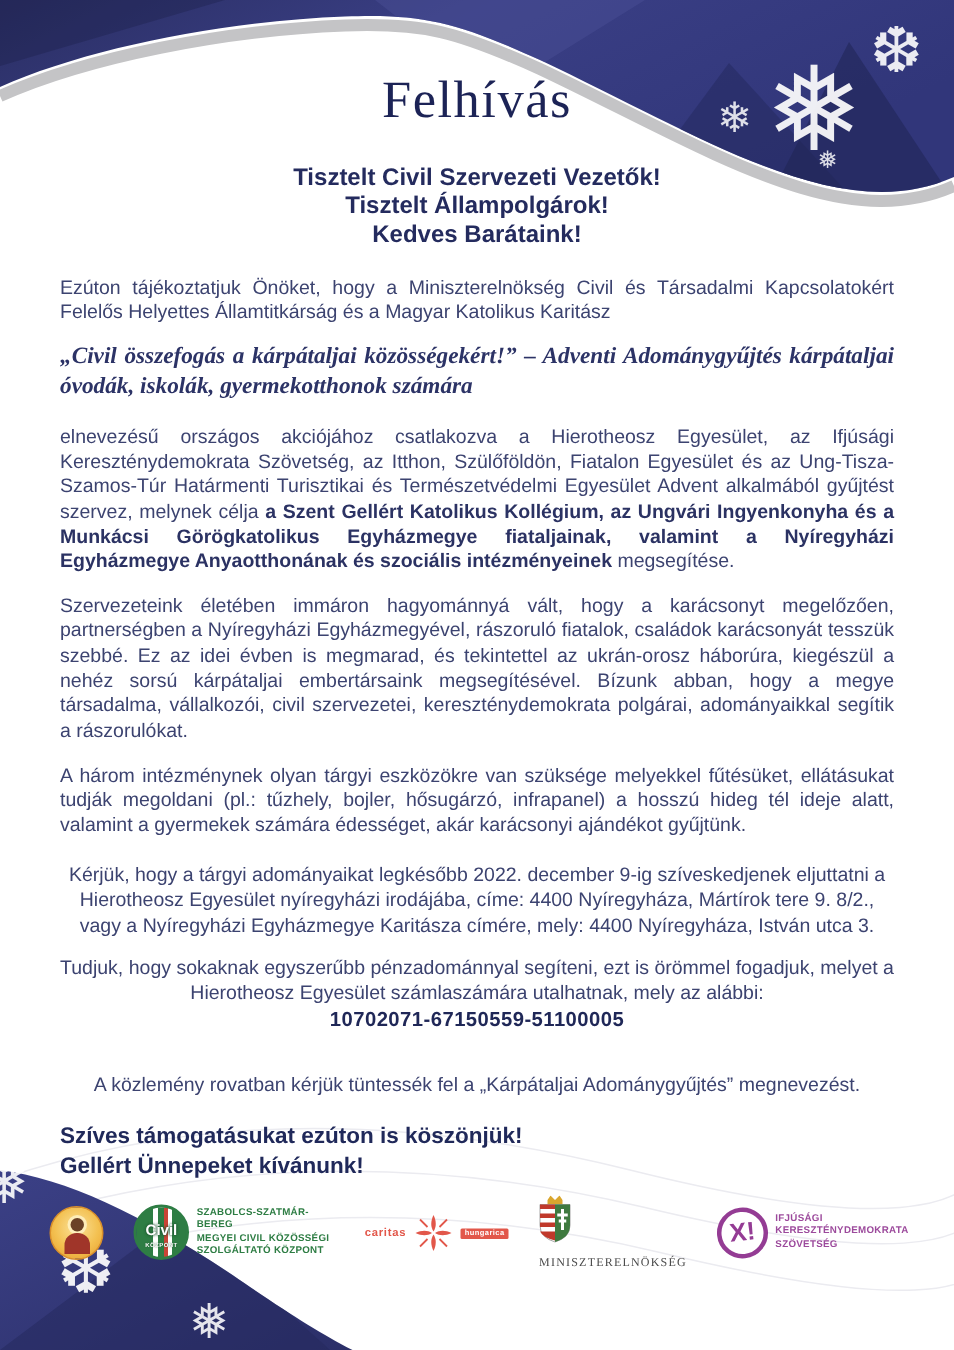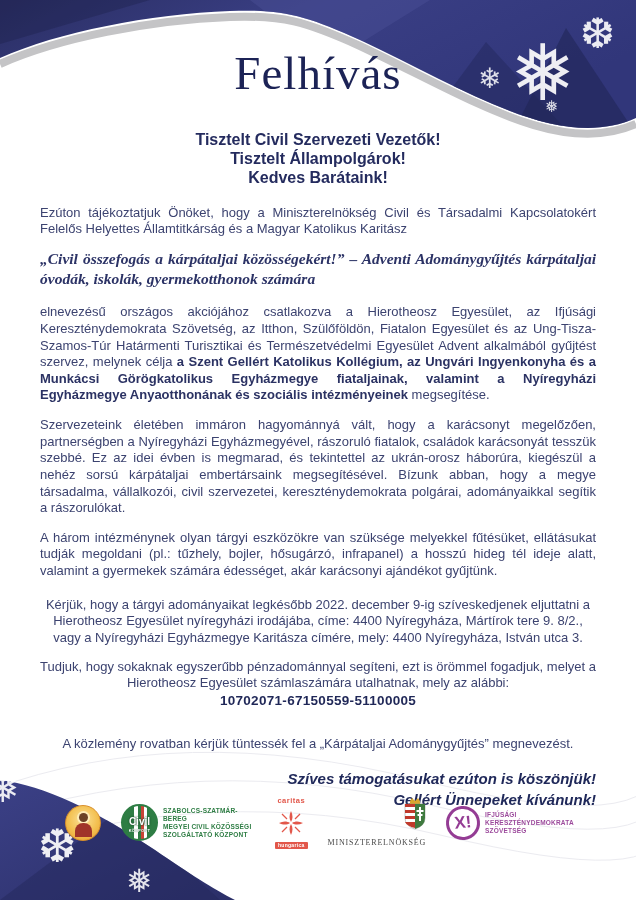--- a/index.html
+++ b/index.html
@@ -9,21 +9,21 @@
   }
   
   .hdr,.ftr{position:absolute;left:0;width:636px;pointer-events:none;}
   .hdr{top:0;height:150px;}
   .ftr{bottom:0;height:150px;}
   
   .content{position:absolute;top:0;left:0;width:636px;padding:0 40px;box-sizing:border-box;}
   .title{
     margin-top:48px;text-align:center;
     font-family:"Liberation Serif","DejaVu Serif",serif;
-    font-size:47px;font-weight:400;color:#1c2356;line-height:1.1;letter-spacing:1px;
+    font-size:35px;font-weight:400;color:#1c2356;line-height:1.1;letter-spacing:1px;
   }
   .salutation{margin-top:14px;text-align:center;font-weight:bold;font-size:16px;line-height:1.18;color:#242b5e;}
   p{margin:0;}
   .body{font-size:13px;line-height:1.28;color:#3c4370;}
   .just{text-align:justify;}
   .ctr{text-align:center;}
   .intro{margin-top:17px;}
   .campaign{
     margin-top:11px;
     font-family:"Liberation Serif","DejaVu Serif",serif;
@@ -32,21 +32,21 @@
   }
   .p-join{margin-top:15px;}
   .p-join b, .body b{color:#2b3263;}
   .p-tradition{margin-top:13px;}
   .p-needs{margin-top:13px;}
   .p-delivery{margin-top:17px;}
   .p-money{margin-top:12px;}
   .account{margin-top:1px;text-align:center;font-weight:bold;font-size:13.5px;color:#1f2757;letter-spacing:0.3px;}
   .p-ref{margin-top:28px;}
   .closing{
-    margin-top:17px;text-align:right;font-weight:bold;font-style:italic;
+    margin-top:17px;text-align:left;font-weight:bold;
     font-size:15px;line-height:1.35;color:#20295a;
   }
   
   .logos{
     position:absolute;left:0;top:797px;width:636px;
     display:flex;justify-content:center;align-items:center;gap:20px;
   }
   .logo-item{display:flex;align-items:center;gap:5px;}
   
   .saint-circle{
@@ -68,28 +68,28 @@
     text-shadow:0 0 2px #1d5630,0 0 2px #1d5630;line-height:1;
   }
   .civil-sub{
     position:absolute;left:0;top:22px;width:100%;text-align:center;
     font-size:4px;font-weight:bold;color:#ffffff;text-shadow:0 0 1px #1d5630;letter-spacing:.3px;
   }
   .logo-caption{font-size:6.5px;font-weight:bold;line-height:1.25;letter-spacing:.2px;}
   .green-text{color:#2e7d44;max-width:92px;}
   .purple-text{color:#9c4a9c;max-width:86px;}
   
-  .caritas{display:flex;flex-direction:column;align-items:center;line-height:1;}
+  .caritas{display:flex;flex-direction:row;align-items:center;line-height:1;}
   .caritas-word{font-size:7.5px;color:#e2574a;font-weight:bold;letter-spacing:.5px;}
   .caritas-band{
     margin-top:1px;background:#e2574a;color:#ffffff;font-size:5px;font-weight:bold;
     padding:1px 3px;border-radius:1px;letter-spacing:.3px;
   }
   
-  .me{display:flex;flex-direction:column;align-items:flex-end;}
+  .me{display:flex;flex-direction:column;align-items:flex-start;}
   .me-label{
     margin-top:3px;font-family:"Liberation Serif","DejaVu Serif",serif;
     font-size:8px;color:#4a4a4a;letter-spacing:.8px;
   }
   
   .iksz-circle{
     width:34px;height:34px;border-radius:50%;border:3px solid #943c94;box-sizing:border-box;
     display:flex;align-items:center;justify-content:center;
     font-weight:bold;font-size:17px;color:#943c94;background:#ffffff;
     transform:rotate(-6deg);

